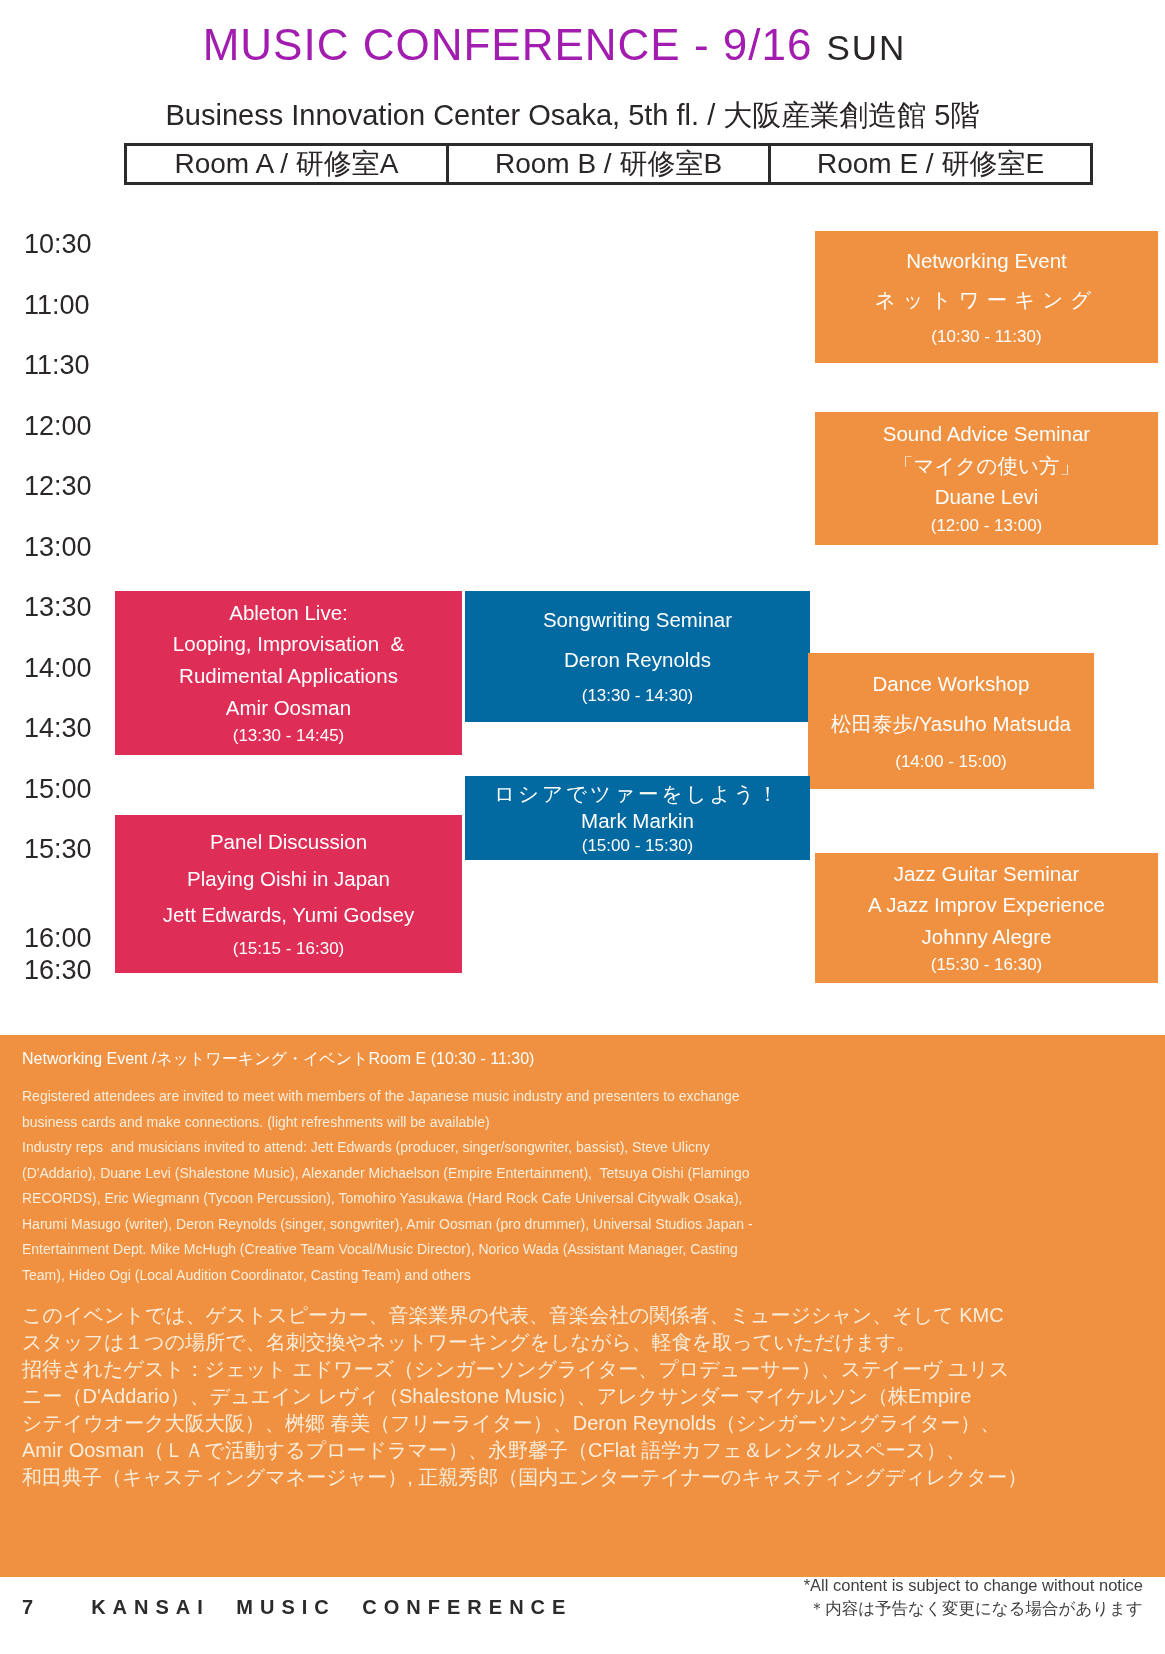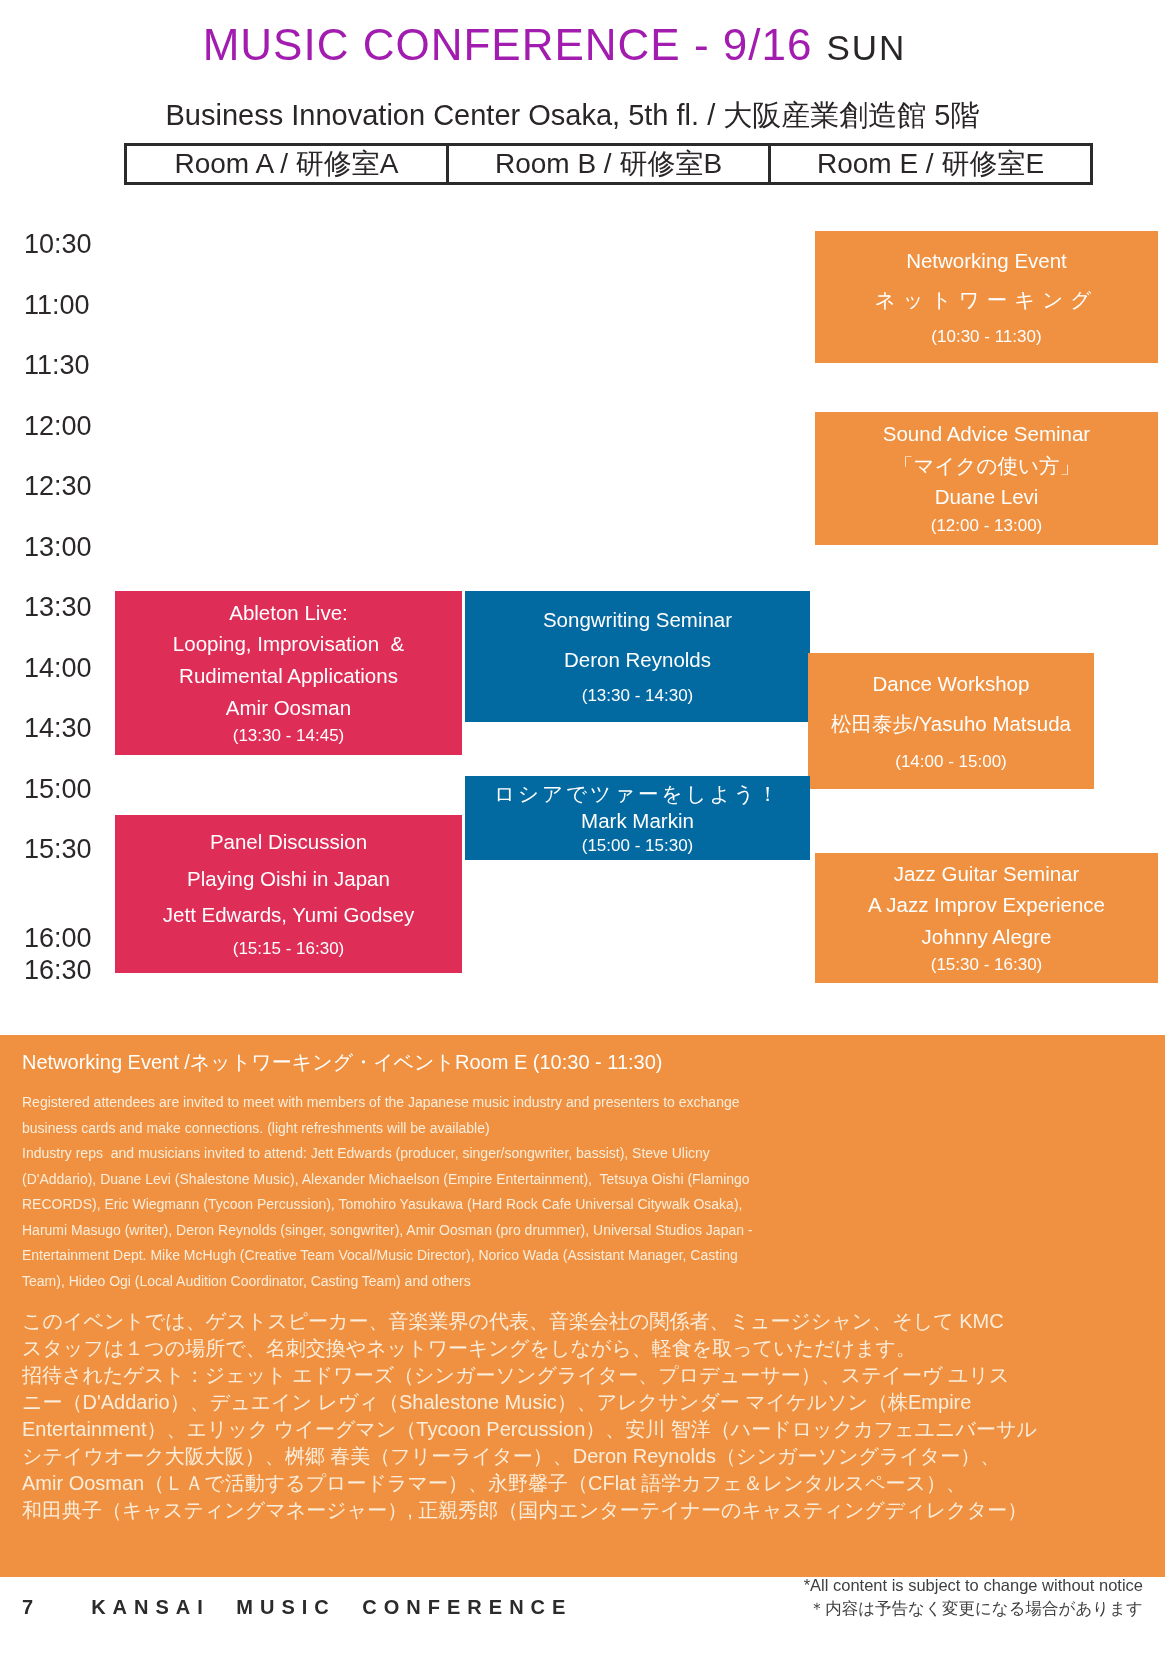--- a/index.html
+++ b/index.html
@@ -24,21 +24,21 @@
   }
   .event.orange{background:#EF9140;}
   .event.pink{background:#DE2D57;}
   .event.green{background:#0369a1;}
   .ev-line{font-size:20.5px;line-height:27px;white-space:pre;}
   .ev-time{font-size:17px;line-height:22px;white-space:pre;}
   [data-name="event-networking"] .ev-line:nth-child(2){letter-spacing:7px;}
   [data-name="event-russia-tour"] .ev-line:nth-child(1){letter-spacing:3px;}
   
   .info{position:absolute;top:1035px;left:0;width:1165px;height:542px;background:#EF9140;box-sizing:border-box;padding:14px 22px 0 22px;}
-  .info-heading{font-size:20px;color:#ffffff;margin-bottom:14px;white-space:pre;}
+  .info-heading{font-size:16px;color:#ffffff;margin-bottom:14px;white-space:pre;}
   .para-en{color:#FAEDDB;}
   .para-en div{font-size:14px;line-height:25.5px;white-space:pre;}
   .para-jp{margin-top:14px;color:#FAEDDB;}
   .para-jp div{font-size:20px;line-height:27px;white-space:pre;}
   
   .footer-brand{position:absolute;left:22px;top:1596px;font-size:20px;font-weight:600;color:#2b2b2b;display:flex;align-items:baseline;}
   .footer-page-num{margin-right:58px;letter-spacing:0;}
   .footer-brand-text{letter-spacing:7px;word-spacing:14px;}
   .footer-notes{position:absolute;right:22px;top:1574px;text-align:right;color:#3f3f3f;}
   .footer-notes div{font-size:16.5px;line-height:23px;white-space:pre;}
@@ -132,21 +132,20 @@
         <div data-name="info-text-line-en">RECORDS), Eric Wiegmann (Tycoon Percussion), Tomohiro Yasukawa (Hard Rock Cafe Universal Citywalk Osaka),</div>
         <div data-name="info-text-line-en">Harumi Masugo (writer), Deron Reynolds (singer, songwriter), Amir Oosman (pro drummer), Universal Studios Japan -</div>
         <div data-name="info-text-line-en">Entertainment Dept. Mike McHugh (Creative Team Vocal/Music Director), Norico Wada (Assistant Manager, Casting</div>
         <div data-name="info-text-line-en">Team), Hideo Ogi (Local Audition Coordinator, Casting Team) and others</div>
       </div>
     <div class="para-jp" id="para-jp" data-name="info-paragraph-japanese">
         <div data-name="info-text-line-jp">このイベントでは、ゲストスピーカー、音楽業界の代表、音楽会社の関係者、ミュージシャン、そして KMC</div>
         <div data-name="info-text-line-jp">スタッフは１つの場所で、名刺交換やネットワーキングをしながら、軽食を取っていただけます。</div>
         <div data-name="info-text-line-jp">招待されたゲスト：ジェット エドワーズ（シンガーソングライター、プロデューサー）、ステイーヴ ユリス</div>
         <div data-name="info-text-line-jp">ニー（D'Addario）、デュエイン レヴィ（Shalestone Music）、アレクサンダー マイケルソン（株Empire</div>
-        <div data-name="info-text-line-jp">Entertainment）、エリック ウイーグマン（Tycoon Percussion）、安川 智洋（ハードロックカフェユニバーサル</div>
         <div data-name="info-text-line-jp">シテイウオーク大阪大阪）、桝郷 春美（フリーライター）、Deron Reynolds（シンガーソングライター）、</div>
         <div data-name="info-text-line-jp">Amir Oosman（ＬＡで活動するプロードラマー）、永野馨子（CFlat 語学カフェ＆レンタルスペース）、</div>
         <div data-name="info-text-line-jp">和田典子（キャスティングマネージャー）, 正親秀郎（国内エンターテイナーのキャスティングディレクター）</div>
       </div>
   </div>
 
   <div class="footer-brand" data-name="footer-brand">
     <span class="footer-page-num" data-name="page-number">7</span>
     <span class="footer-brand-text" data-name="brand-name">KANSAI MUSIC CONFERENCE</span>
   </div>

